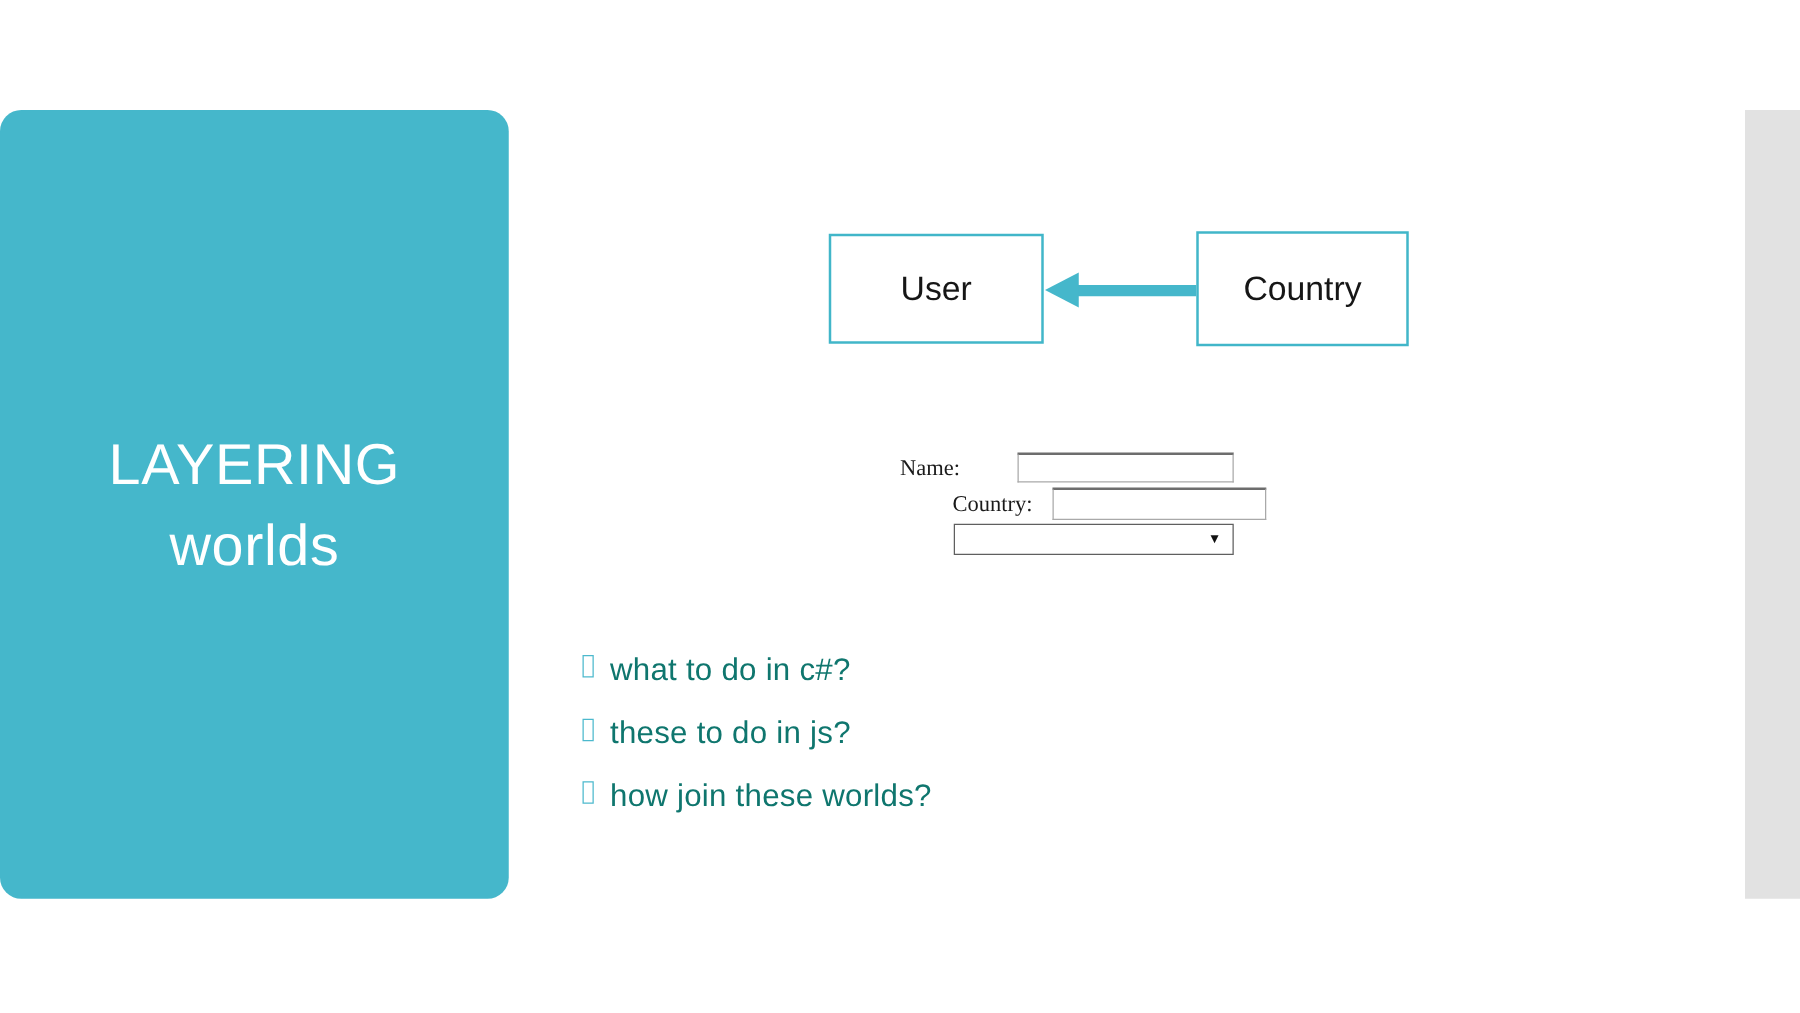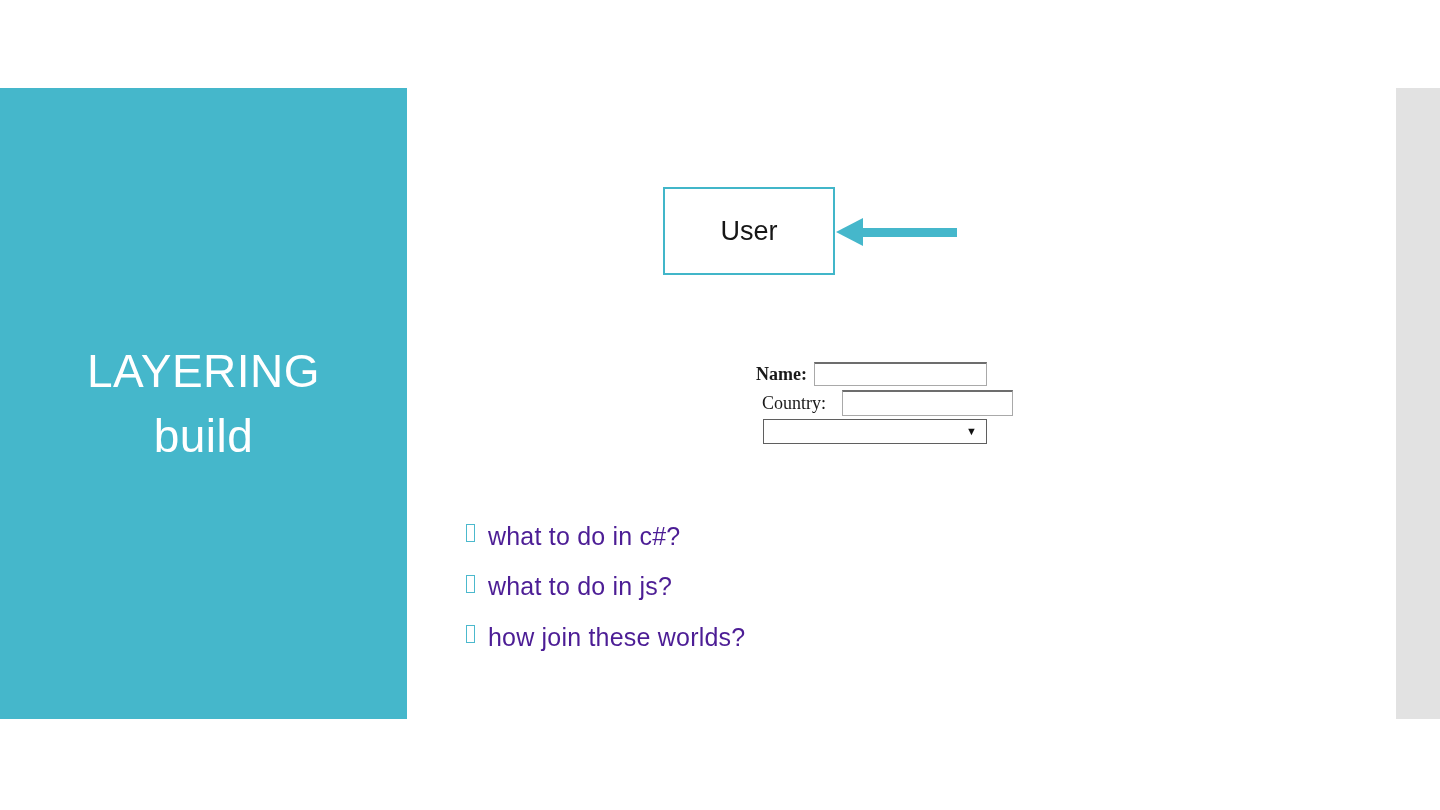--- a/index.html
+++ b/index.html
@@ -5,21 +5,21 @@
   * { margin: 0; padding: 0; box-sizing: border-box; }
   html, body { width: 1440px; height: 810px; background: #ffffff; overflow: hidden; }
   body { font-family: "Liberation Sans", sans-serif; position: relative; }
 
   .slide { position: absolute; left: 0; top: 0; width: 1440px; height: 810px; background: #ffffff; }
 
   
   .sidebar {
     position: absolute; left: 0; top: 88px; width: 407px; height: 631px;
     background: #45b7cb;
-    display: flex; align-items: center; justify-content: center;
+    display: flex; align-items: center; justify-content: center; border-radius: 17px;
   }
   .slide-title {
     color: #ffffff; font-size: 46px; line-height: 65px; font-weight: 400;
     text-align: center; letter-spacing: 0.5px;
   }
 
   
   .right-strip {
     position: absolute; left: 1396px; top: 88px; width: 44px; height: 631px;
     background: #e2e2e2;
@@ -42,21 +42,21 @@
     position: absolute; left: 0; top: 0; width: 0; height: 0;
     border-top: 14px solid transparent; border-bottom: 14px solid transparent;
     border-right: 27px solid #45b7cb;
   }
 
   
   .form-label {
     position: absolute; font-family: "Liberation Serif", serif;
     font-size: 18px; color: #1a1a1a; white-space: nowrap;
   }
-  .name-label     { left: 756px; top: 364px; font-weight: bold; }
+  .name-label     { left: 720px; top: 364px; }
   .password-label { left: 762px; top: 393px; }
   .mock-input {
     position: absolute; background: #ffffff;
     border: 1px solid #a9a9a9; border-top: 2px solid #6d6d6d;
     font-family: "Liberation Serif", serif; font-size: 15px; padding: 0 4px;
     outline: none;
   }
   .name-input     { left: 814px; top: 362px; width: 173px; height: 24px; }
   .password-input { left: 842px; top: 390px; width: 171px; height: 26px; }
   .mock-select {
@@ -66,44 +66,47 @@
     padding-right: 9px; cursor: default;
   }
   .caret { font-size: 11px; color: #111111; line-height: 1; }
 
   
   .bullets {
     position: absolute; left: 466px; top: 511px; width: 720px; list-style: none;
   }
   .bullets li {
     height: 50.5px; display: flex; align-items: center;
-    font-size: 25px; color: #4c1d95; letter-spacing: 0.2px;
+    font-size: 25px; color: #0f766e; letter-spacing: 0.2px;
   }
   .bullet-glyph {
     display: inline-block; width: 9px; height: 18px;
     border: 1.5px solid #4cb9cd; background: transparent;
     margin-right: 13px; margin-bottom: 6px; flex: 0 0 auto;
   }
 </style>
 </head>
 <body>
 
 <div class="slide">
 
   <div class="sidebar">
     <div class="slide-title">
       <div>LAYERING</div>
-      <div>build</div>
+      <div>worlds</div>
     </div>
   </div>
 
   <div class="right-strip"></div>
 
   <div class="entity-box user-box">
     <span>User</span>
+  </div>
+  <div class="entity-box country-box">
+    <span>Country</span>
   </div>
   <div class="arrow">
     <div class="arrow-shaft"></div>
     <div class="arrow-head"></div>
   </div>
 
   <span class="form-label name-label">Name:</span>
   <input class="mock-input name-input" value="" style="">
   <span class="form-label password-label">Country:</span>
   <input class="mock-input password-input" value="" style="">
@@ -111,21 +114,21 @@
     <span class="caret">▼</span>
   </div>
 
   <ul class="bullets">
     <li>
       <span class="bullet-glyph"></span>
       <span>what to do in c#?</span>
     </li>
     <li>
       <span class="bullet-glyph"></span>
-      <span>what to do in js?</span>
+      <span>these to do in js?</span>
     </li>
     <li>
       <span class="bullet-glyph"></span>
       <span>how join these worlds?</span>
     </li>
   </ul>
 
 </div>
 
 </body></html>

